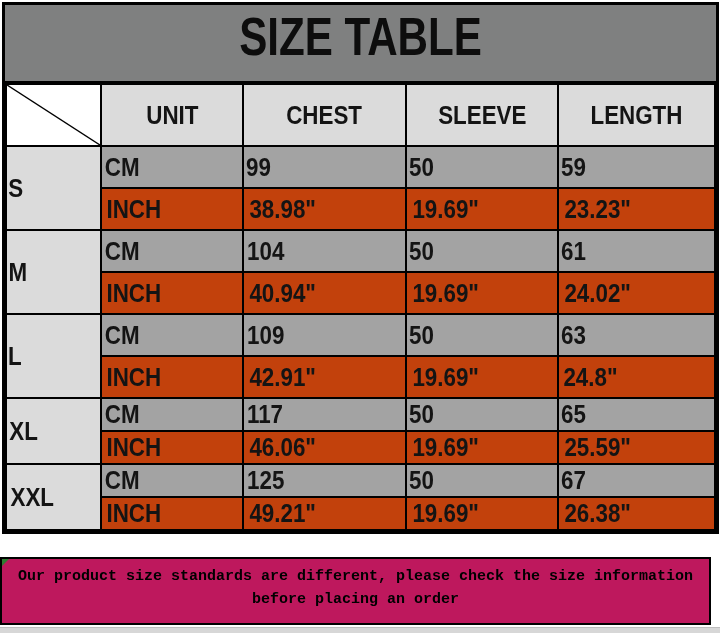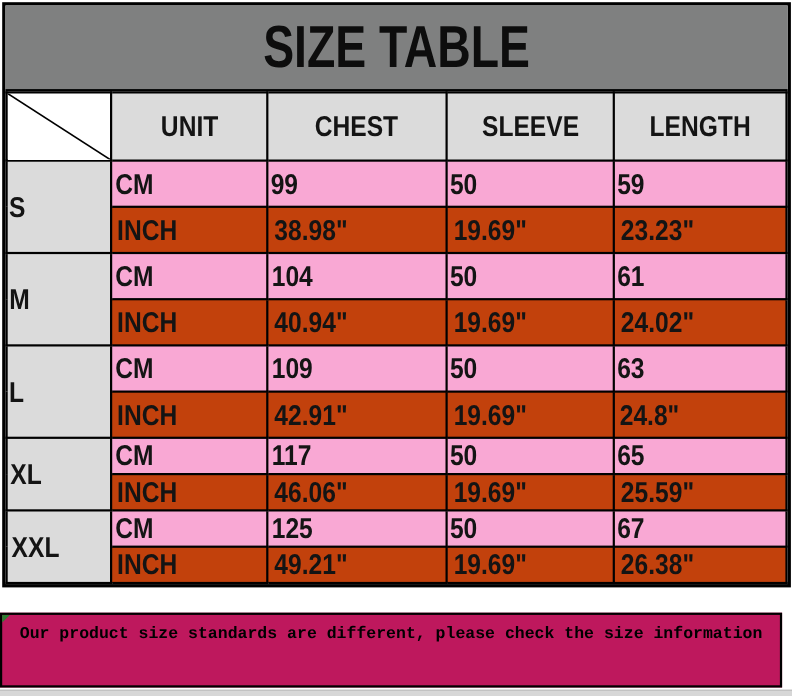--- a/index.html
+++ b/index.html
@@ -10,21 +10,21 @@
   }
   .stage{position:absolute;inset:0;overflow:hidden;}
 
   
   .table-wrap{
     position:absolute;left:2px;top:2px;width:711px;
     border:3px solid #000;background:#fff;
   }
   .title-band{
     height:76px;background:#7f8080;border-bottom:2px solid #000;
-    display:flex;align-items:center;justify-content:center;
+    display:flex;align-items:flex-start;justify-content:center;
   }
   .title-band .ttl{
     font-size:54px;font-weight:bold;color:#0d0d0d;letter-spacing:0px;
     display:inline-block;transform:scaleX(0.78);white-space:nowrap;
   }
   table.sz{
     width:100%;border-collapse:collapse;table-layout:fixed;
   }
   table.sz th, table.sz td{
     border:2px solid #000;vertical-align:middle;
@@ -34,21 +34,21 @@
     display:inline-block;font-weight:bold;font-size:26px;
     transform:scaleX(0.86);white-space:nowrap;color:#141414;
   }
   tr.hdr{height:62px;}
   tr.hdr th{background:#dbdbdb;}
   tr.hdr th.diag{background:#ffffff;position:relative;padding:0;}
   th.diag svg{position:absolute;inset:0;width:100%;height:100%;display:block;}
   tr.r-lg{height:42px;}
   tr.r-sm{height:32px;}
   td.size{background:#dbdbdb;}
-  td.w{background:#f9a8d4;margin-top:45px;}
+  td.w{background:#a3a3a3;margin-top:45px;}
   td.g{background:#c2410c;}
 
   
   .note-box{
     position:absolute;left:0;top:557px;width:707px;height:58px;
     border:2px solid #000;background:#be185d;
     display:flex;flex-direction:column;align-items:center;
     padding-top:6px;box-sizing:content-box;
   }
   .note-line{
@@ -168,17 +168,18 @@
         <td class="g"><span class="cx">19.69"</span></td>
         <td class="g"><span class="cx">26.38"</span></td>
       </tr>
     </tbody>
       </table>
   </div>
 
   <div class="note-box">
     <span class="corner-mark"></span>
     <div class="note-line">Our product size standards are different, please check the size information</div>
+    <div class="note-line">before placing an order</div>
   </div>
 
   <div class="bottom-strip"></div>
 
 </div>
 
 </body></html>

